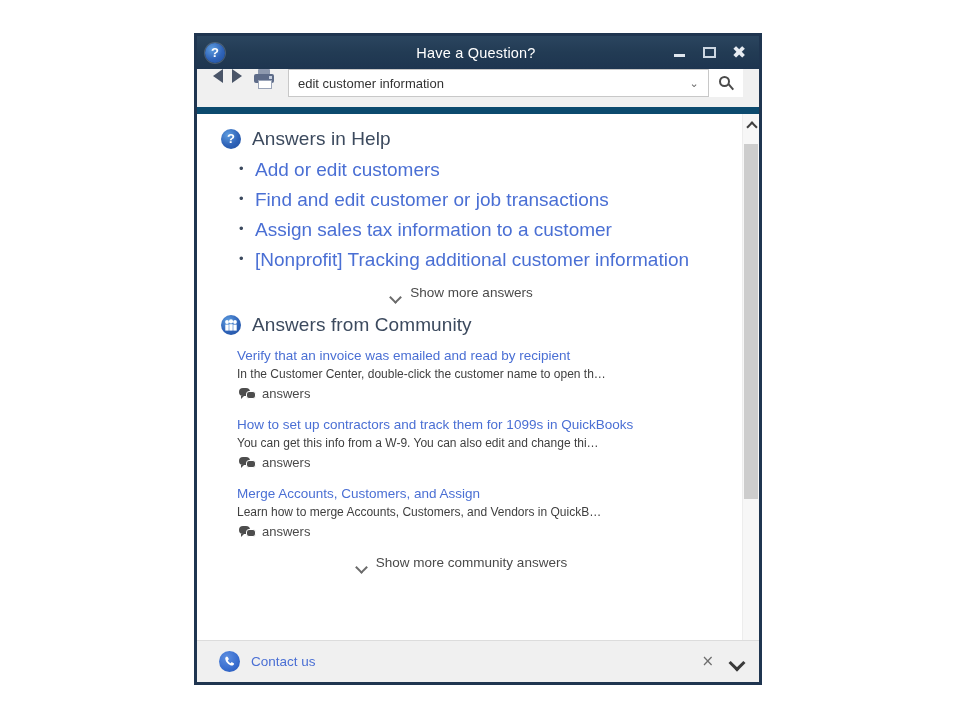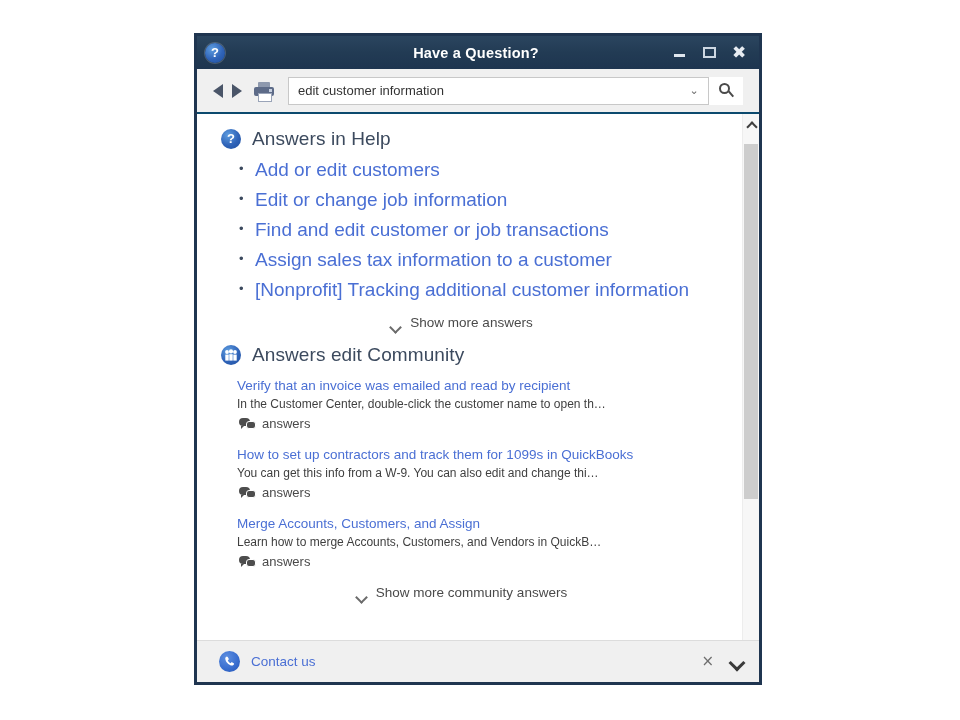--- a/index.html
+++ b/index.html
@@ -54,21 +54,20 @@
   }
   .titlebar-text {
     position: absolute;
     left: 0;
     right: 4px;
     text-align: center;
     color: #ffffff;
     font-size: 14.5px;
     letter-spacing: .2px;
     pointer-events: none;
-    font-weight: bold;
   }
   .win-controls {
     margin-left: auto;
     display: flex;
     align-items: center;
     gap: 14px;
     padding-right: 6px;
     z-index: 2;
   }
   .win-btn {
@@ -102,24 +101,24 @@
     font-weight: bold;
     font-family: "DejaVu Sans", sans-serif;
   }
 
   
   .toolbar {
     flex: 0 0 45px;
     height: 45px;
     background: #f0f0f0;
     display: flex;
-    align-items: center;
+    align-items: flex-start;
     padding: 0 16px 0 16px;
     box-sizing: border-box;
-    border-bottom: 2px solid #0c4a6e;
+    border-bottom: 7px solid #0c4a6e;
   }
   .nav-arrow {
     width: 0;
     height: 0;
     border-top: 7px solid transparent;
     border-bottom: 7px solid transparent;
     margin-right: 9px;
   }
   .nav-back { border-right: 10px solid #4a5568; }
   .nav-fwd  { border-left: 10px solid #4a5568; margin-right: 12px; }
@@ -491,23 +490,20 @@
     <div class="content">
 
       <div class="section-head">
         <div class="circ-icon qmark">?</div>
         <div class="section-title">Answers in Help</div>
       </div>
 
       <ul class="help-list">
         <li>
           <a class="help-link">Add or edit customers</a>
-        </li>
-        <li>
-          <a class="help-link">Edit or change job information</a>
         </li>
         <li>
           <a class="help-link">Find and edit customer or job transactions</a>
         </li>
         <li>
           <a class="help-link">Assign sales tax information to a customer</a>
         </li>
         <li>
           <a class="help-link">[Nonprofit] Tracking additional customer information</a>
         </li>
@@ -524,21 +520,21 @@
         <div class="circ-icon people">
           <svg width="14" height="12" viewBox="0 0 14 12" aria-hidden="true">
             <circle cx="3" cy="3" r="1.9" fill="#ffffff"></circle>
             <circle cx="7" cy="2.4" r="2.1" fill="#ffffff"></circle>
             <circle cx="11" cy="3" r="1.9" fill="#ffffff"></circle>
             <rect x="1.3" y="5.6" width="3.4" height="6" fill="#ffffff"></rect>
             <rect x="5.3" y="5.2" width="3.4" height="6.4" fill="#ffffff"></rect>
             <rect x="9.3" y="5.6" width="3.4" height="6" fill="#ffffff"></rect>
           </svg>
         </div>
-        <div class="section-title">Answers edit Community</div>
+        <div class="section-title">Answers from Community</div>
       </div>
 
       <div class="community-list">
 
         <div class="answer-item">
           <a class="answer-title">Verify that an invoice was emailed and read by recipient</a>
           <div class="answer-snippet">In the Customer Center, double-click the customer name to open th…</div>
           <div class="answer-meta">
             <span class="bubble-icon">
               <span class="b1"></span>

